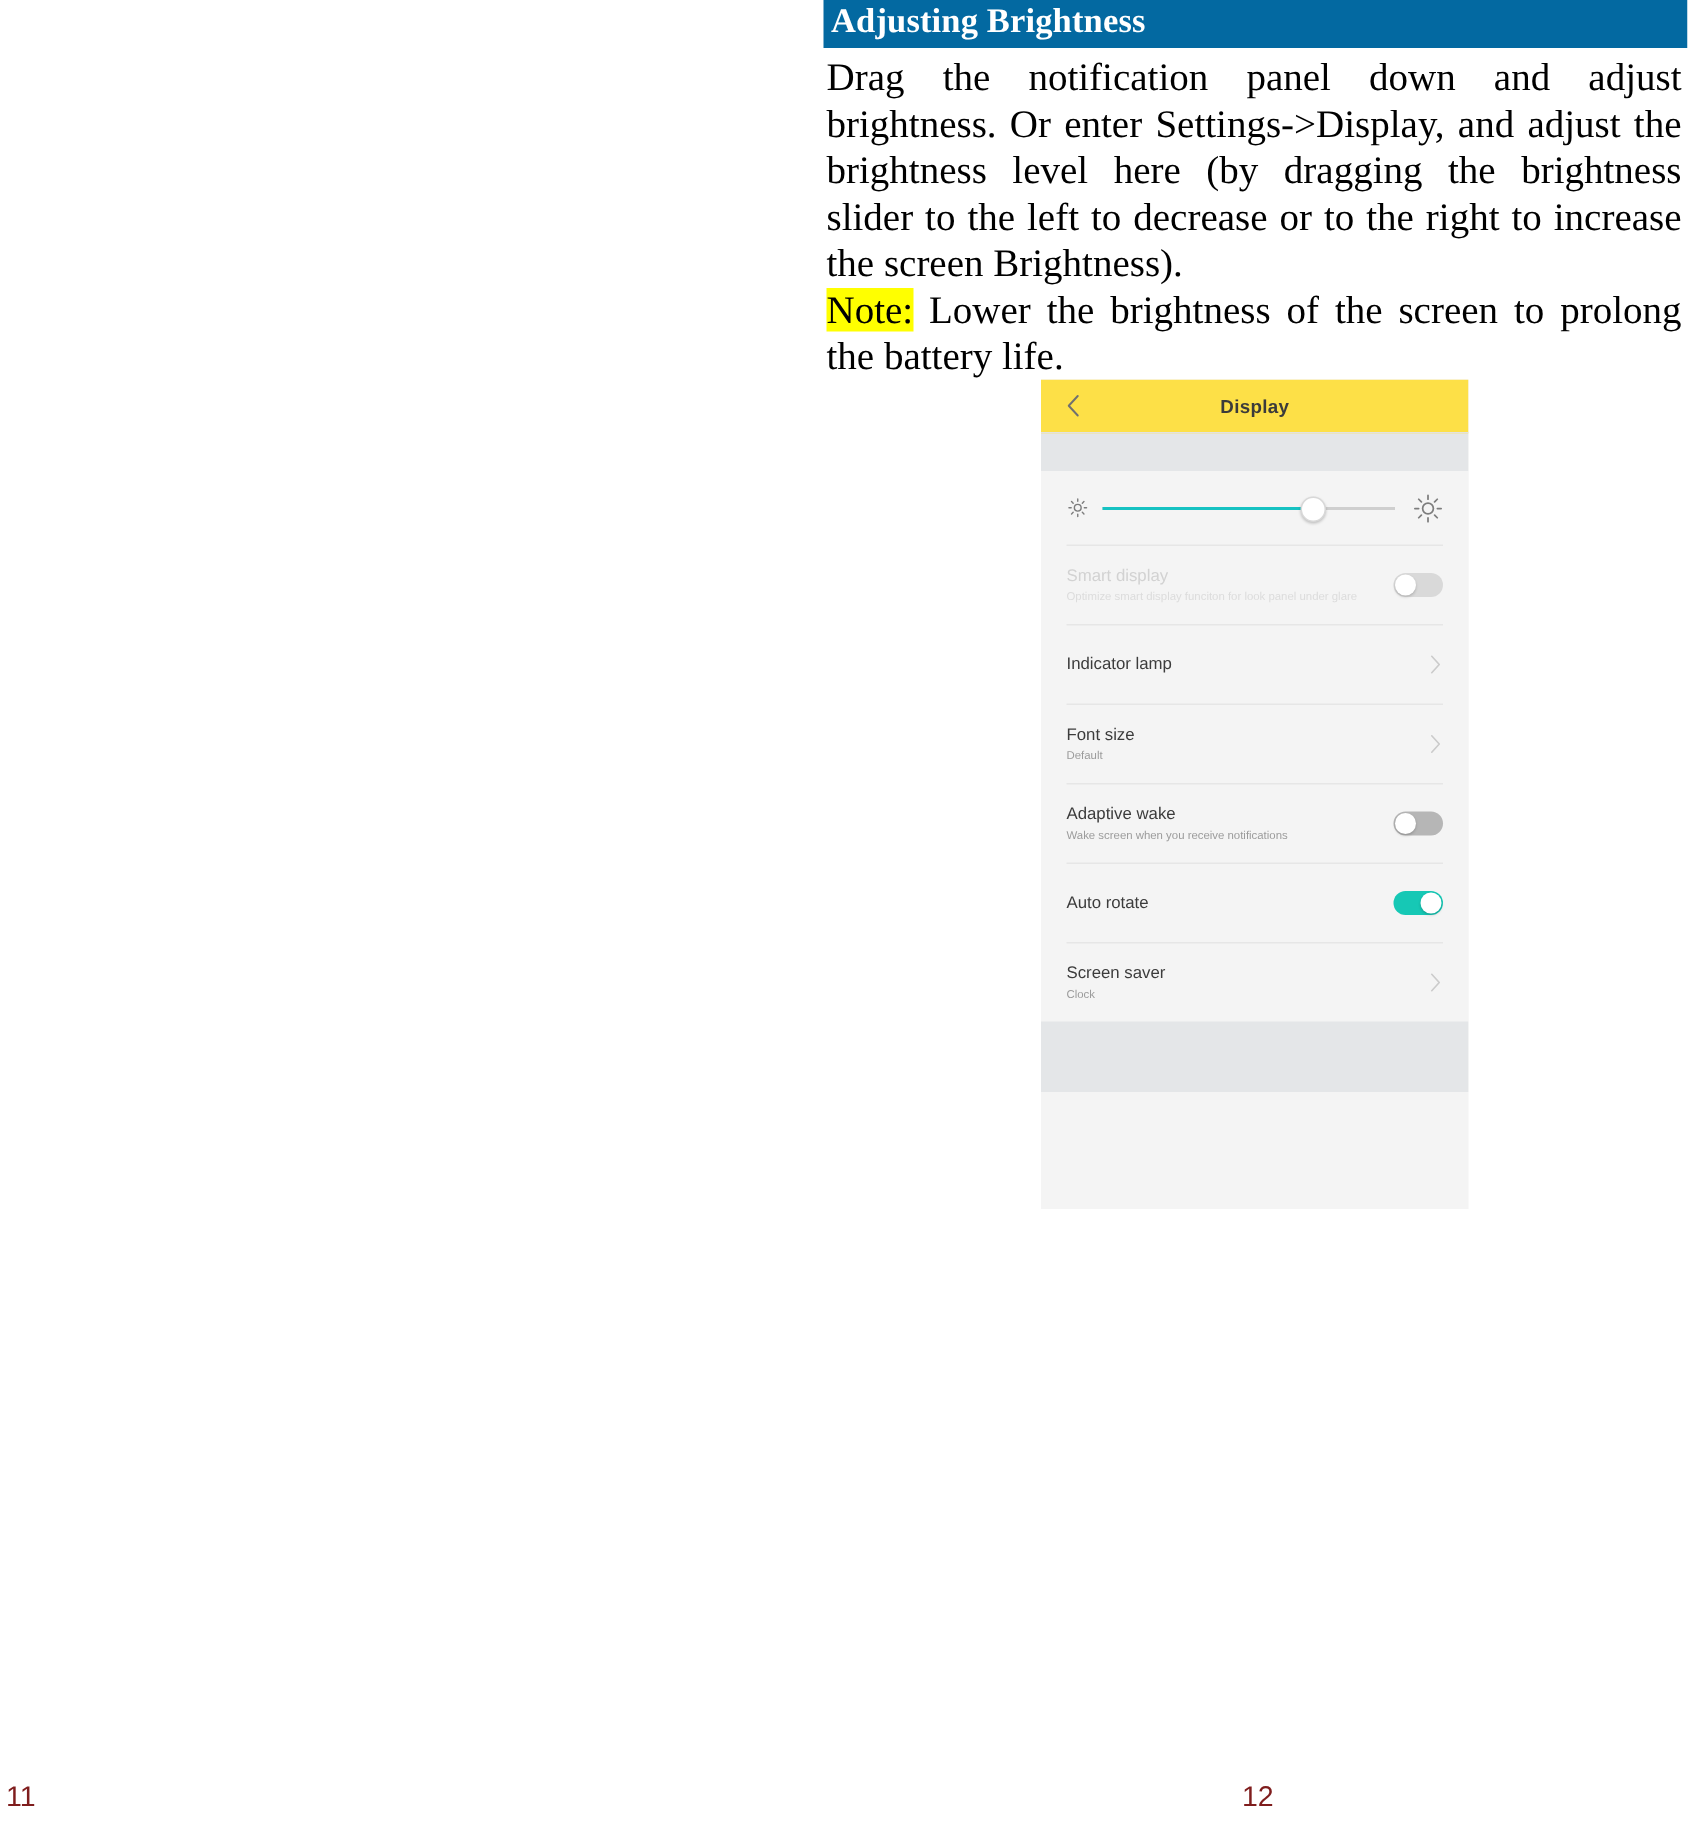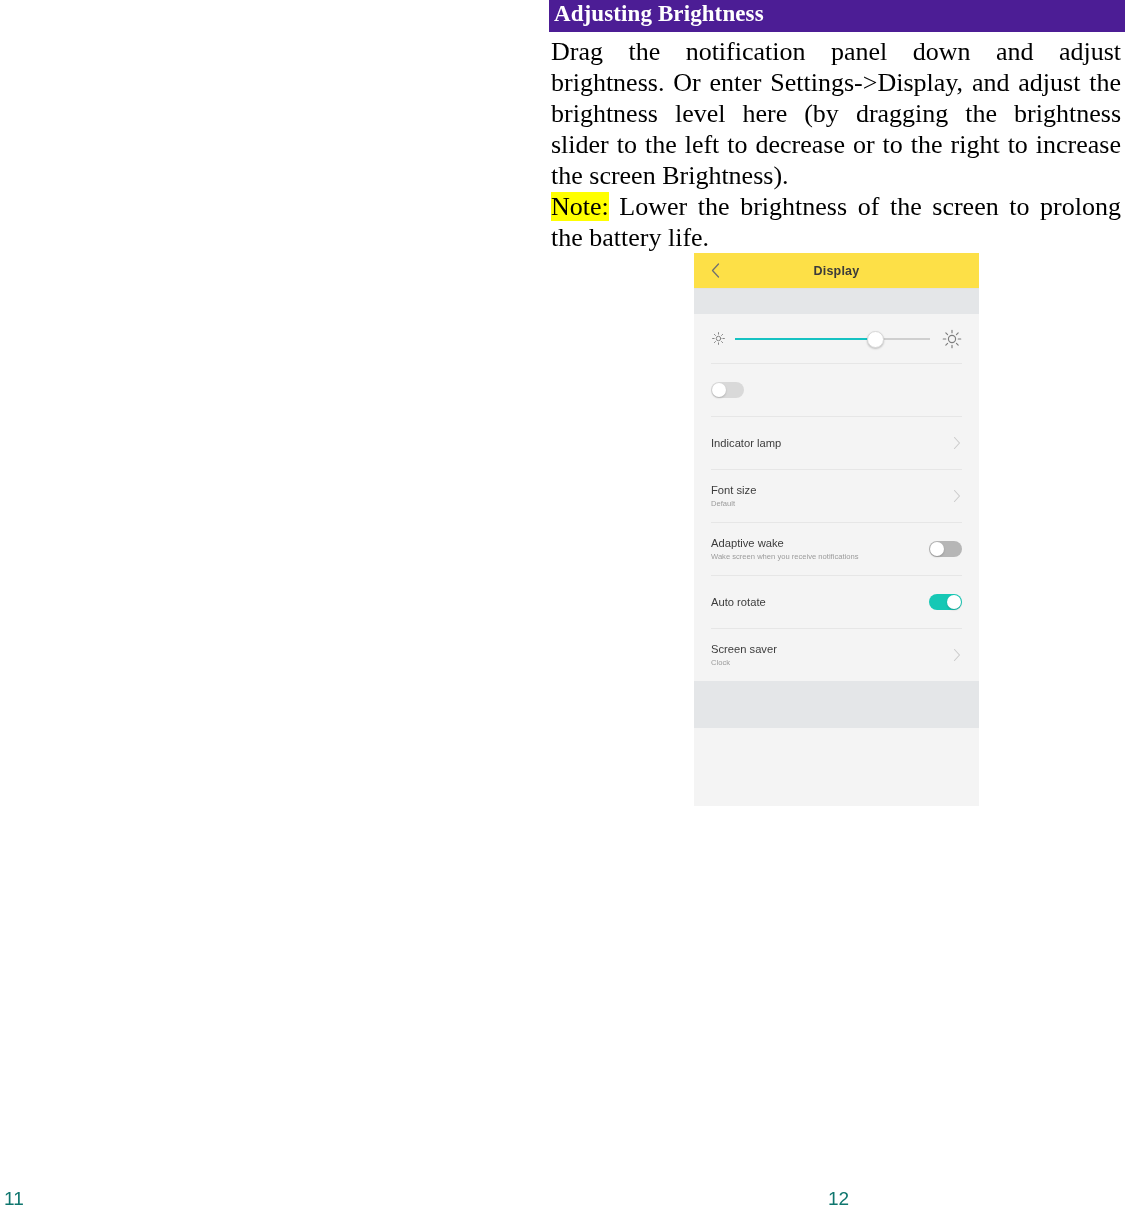--- a/index.html
+++ b/index.html
@@ -224,29 +224,29 @@
     background: #e4e6e8;
     height: 47px;
   }
 
   
   .page-number {
     position: absolute;
     bottom: 6px;
     font-family: "Liberation Sans", sans-serif;
     font-size: 19px;
-    color: #0f766e;
+    color: #7f1d1d;
   }
   #page-number-left { left: 4px; }
   #page-number-right { left: 828px; }
 </style>
 </head>
 <body>
 
-<div id="doc-heading-bar" style="background: #4c1d95;">
+<div id="doc-heading-bar" style="background: #0369a1;">
   <div id="doc-heading-text">Adjusting Brightness</div>
 </div>
 
 <div id="doc-body">
   <p class="para-justify">Drag the notification panel down and adjust brightness. Or enter Settings-&gt;Display, and adjust the brightness level here (by dragging the brightness slider to the left to decrease or to the right to increase the screen Brightness).</p>
   <p class="para-justify"><span class="note-highlight" style="background: rgb(255, 255, 0);">Note:</span><span> Lower the brightness of the screen to prolong the battery life.</span></p>
 </div>
 
 <div id="phone-shot">
 
@@ -278,20 +278,24 @@
       <span class="sun-large">
         <svg width="20" height="20" viewBox="0 0 24 24" fill="none" stroke="#7d7d7d" stroke-width="1.4" stroke-linecap="round">
           <circle cx="12" cy="12" r="4.3"></circle>
           <path d="M12 1.5v3M12 19.5v3M1.5 12h3M19.5 12h3M4.6 4.6l2.1 2.1M17.3 17.3l2.1 2.1M19.4 4.6l-2.1 2.1M6.7 17.3l-2.1 2.1"></path>
         </svg>
       </span>
     </div>
 
 
     <div class="list-row row-disabled">
+      <div class="row-text">
+        <div class="row-title">Smart display</div>
+        <div class="row-sub">Optimize smart display funciton for look panel under glare</div>
+      </div>
       <div class="toggle off light">
           <div class="knob"></div>
         </div>
     </div>
 
     <div class="list-row">
       <div class="row-text">
         <div class="row-title">Indicator lamp</div>
       </div>
       <span class="chevron">

